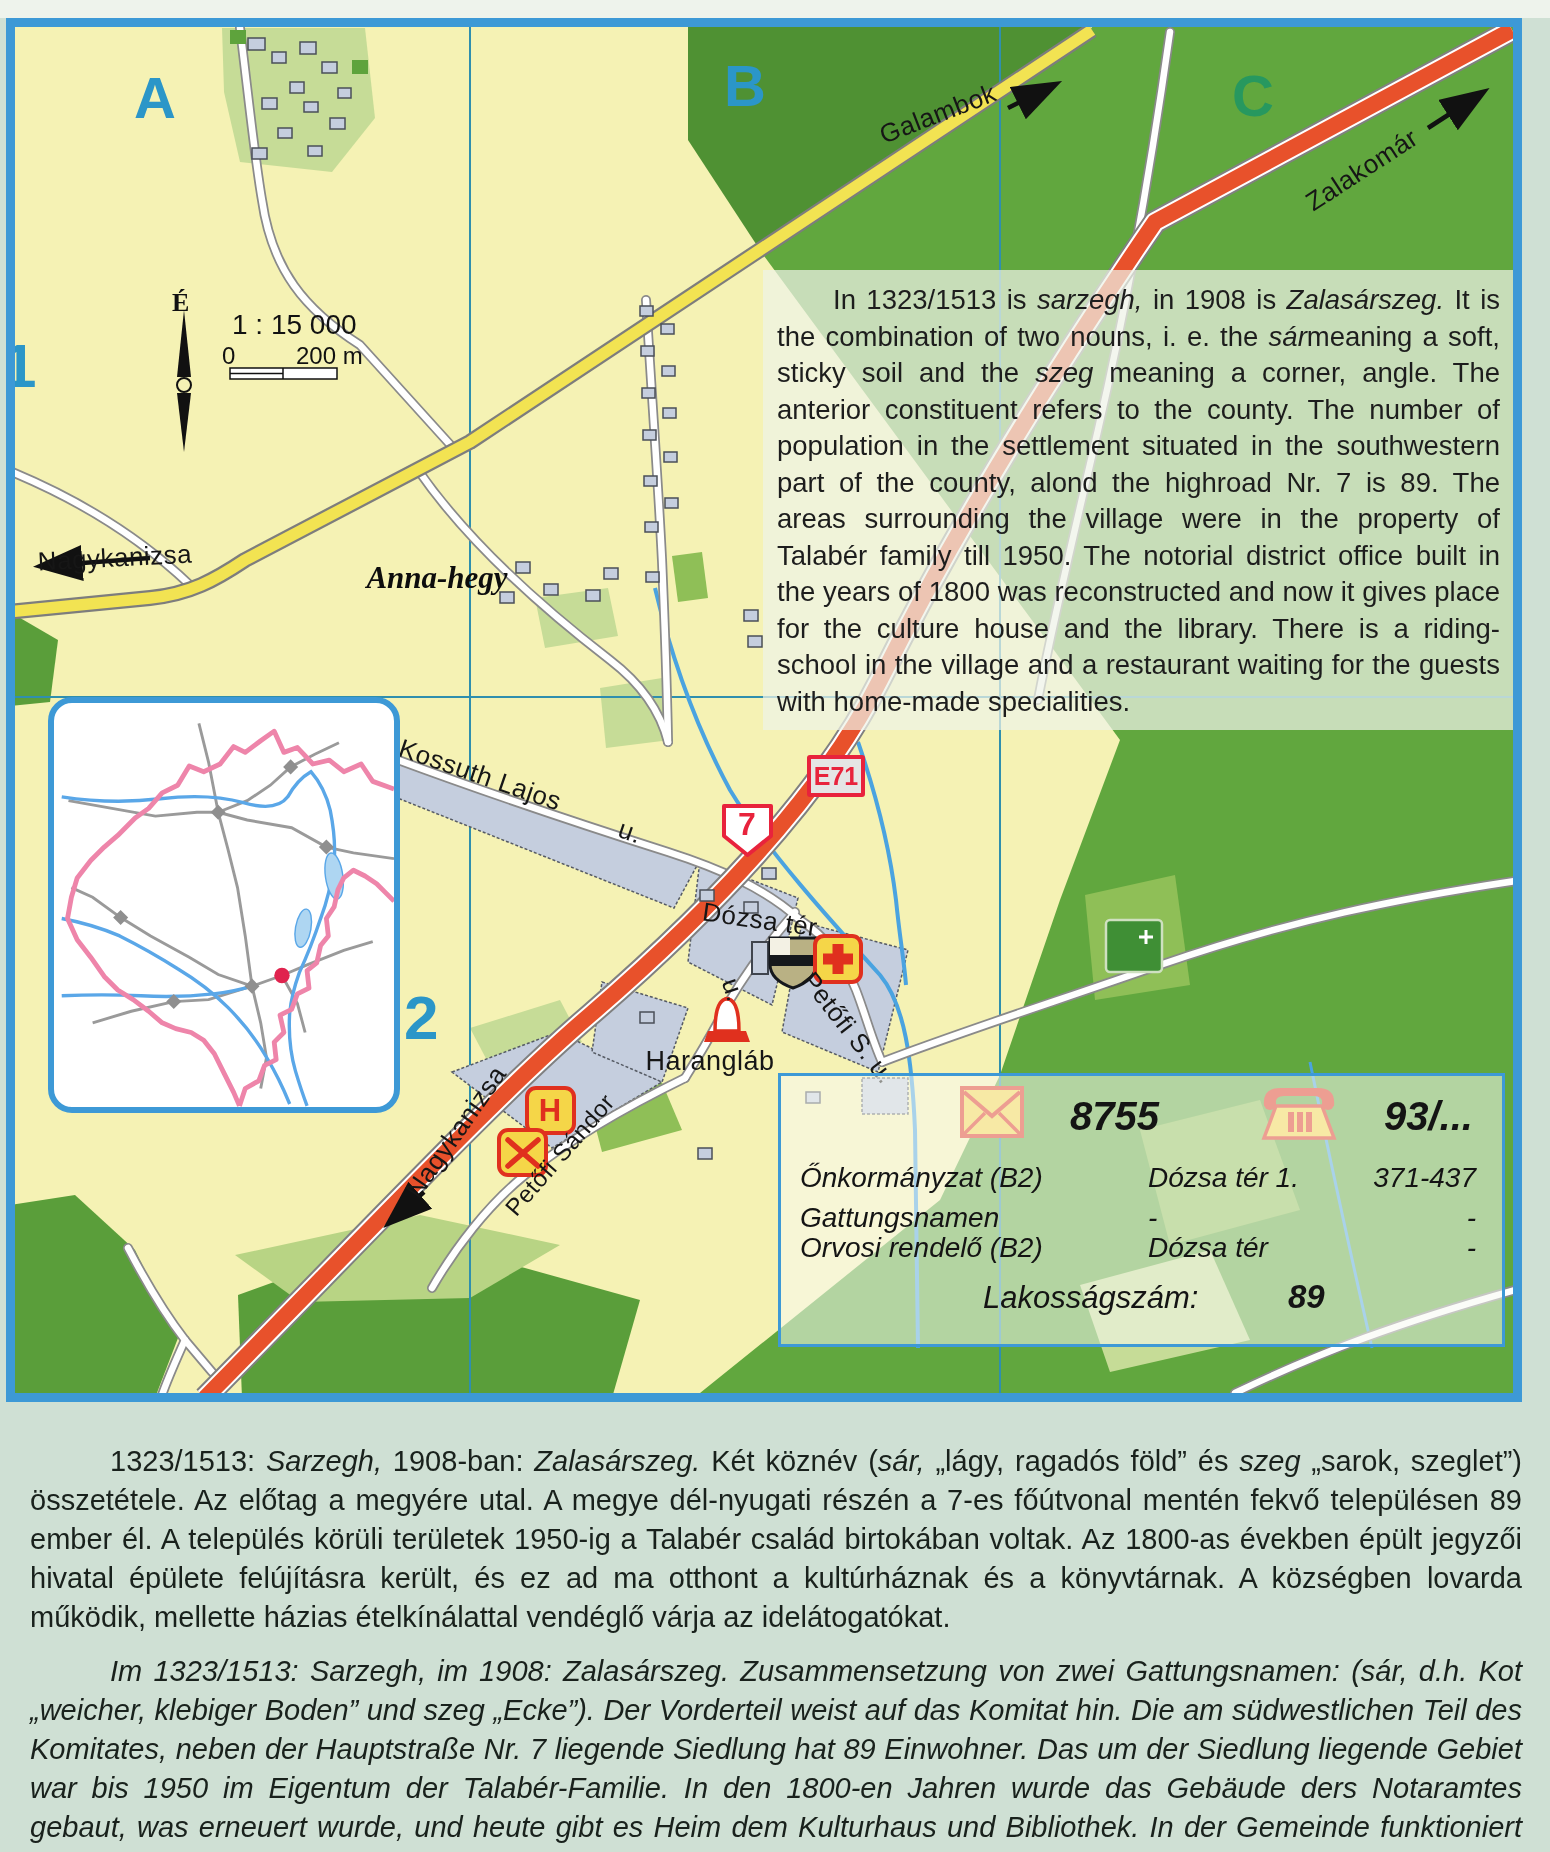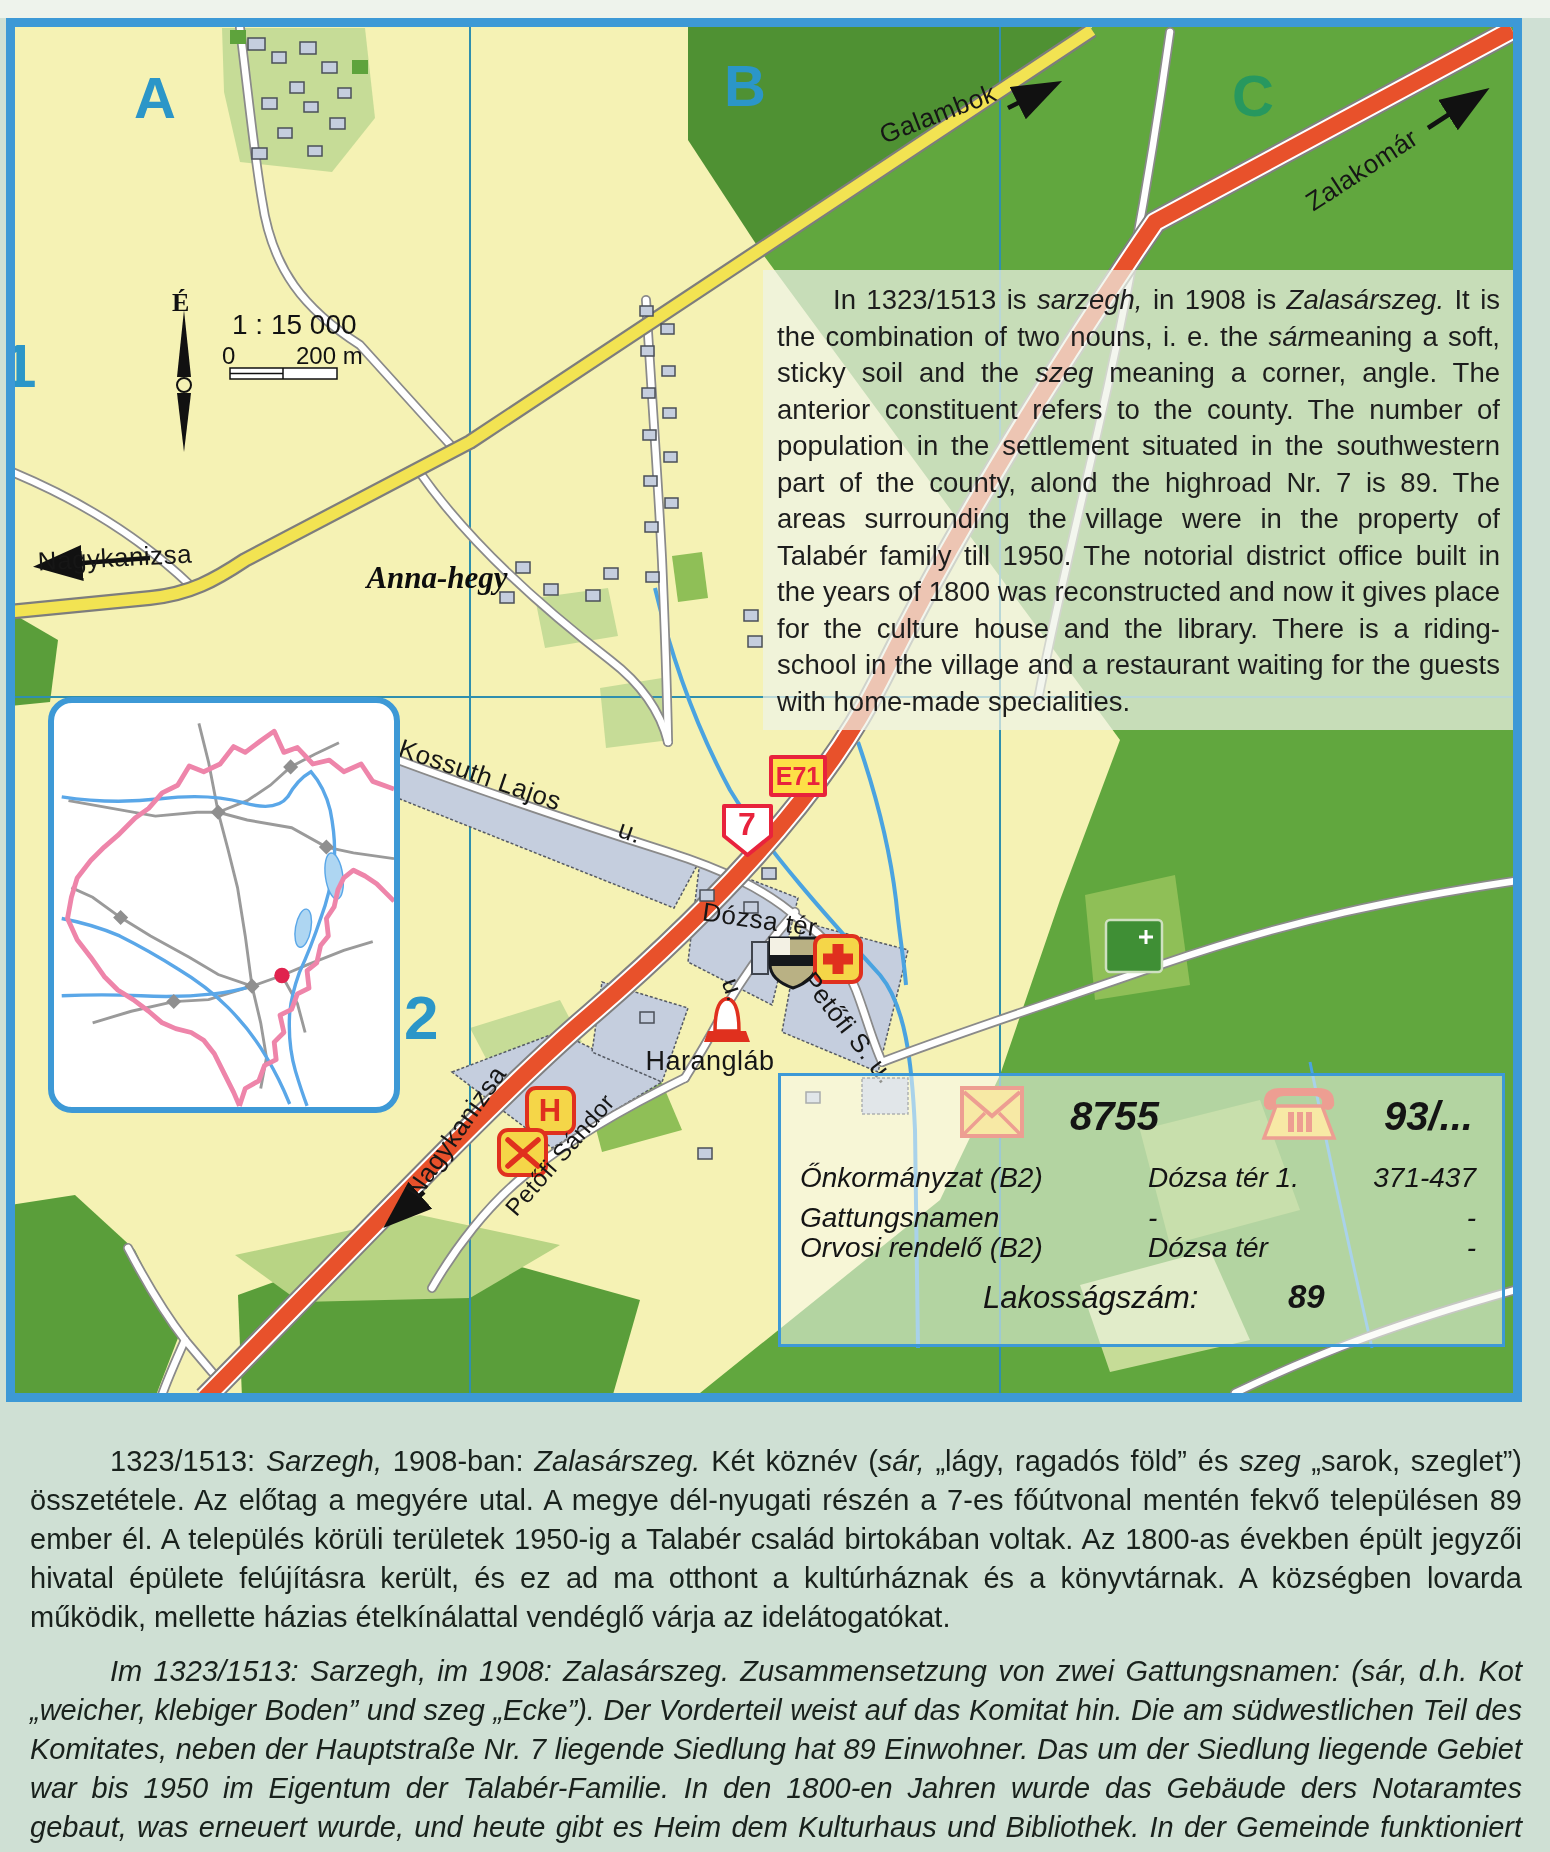--- a/index.html
+++ b/index.html
@@ -18,21 +18,21 @@
   .title-box span{font-family:"Liberation Serif",serif;font-weight:700;font-size:86px;letter-spacing:2px;color:#101010;}
   .scale-ratio{position:absolute;left:232px;top:294px;font-size:28px;font-family:Liberation Sans, sans-serif;color:#111;margin-top:15px;}
   .scale-num{position:absolute;font-size:24px;color:#111;}
   .compass-n{position:absolute;left:172px;top:288px;font-family:"Liberation Serif",serif;font-weight:700;font-size:26px;color:#111;}
   .anna{position:absolute;transform:translate(-50%,-50%);font-family:"Liberation Serif",serif;font-weight:700;font-style:italic;font-size:31px;color:#0d0d0d;}
   
   .en-block{position:absolute;left:763px;top:270px;width:723px;padding:12px 14px 10px 14px;background:rgba(239,243,231,.72);font-size:27.5px;line-height:36.5px;color:#1d1d1d;text-align:justify;}
   .en-block .ind{display:inline-block;width:56px;}
   .it{font-style:italic;}
   
-  .e71-badge{position:absolute;left:769px;top:755px;width:50px;height:34px;background:#fde047;border:4px solid #e8233c;border-radius:3px;display:flex;align-items:center;justify-content:center;font-weight:700;font-size:25px;color:#e8233c;}
+  .e71-badge{position:absolute;left:807px;top:755px;width:50px;height:34px;background:#e5e5e5;border:4px solid #e8233c;border-radius:3px;display:flex;align-items:center;justify-content:center;font-weight:700;font-size:25px;color:#e8233c;}
   .no7-num{position:absolute;left:747px;top:824px;transform:translate(-50%,-50%);font-weight:700;font-size:32px;color:#e8233c;}
   .hotel-letter{position:absolute;left:550px;top:1111px;transform:translate(-50%,-50%);font-weight:700;font-size:31px;color:#e0301e;}
   
   .inset{position:absolute;left:48px;top:697px;width:340px;height:404px;background:#fff;border:6px solid #3d99d6;border-radius:24px;overflow:hidden;}
   
   .info-box{position:absolute;left:778px;top:1073px;width:721px;height:268px;background:rgba(248,250,242,.55);border:3px solid #3d99d6;}
   .ib{position:absolute;font-style:italic;font-size:28px;color:#141414;white-space:nowrap;}
   .ib-big{font-weight:700;font-size:40px;}
   .ib-right{right:26px;text-align:right;}
   

